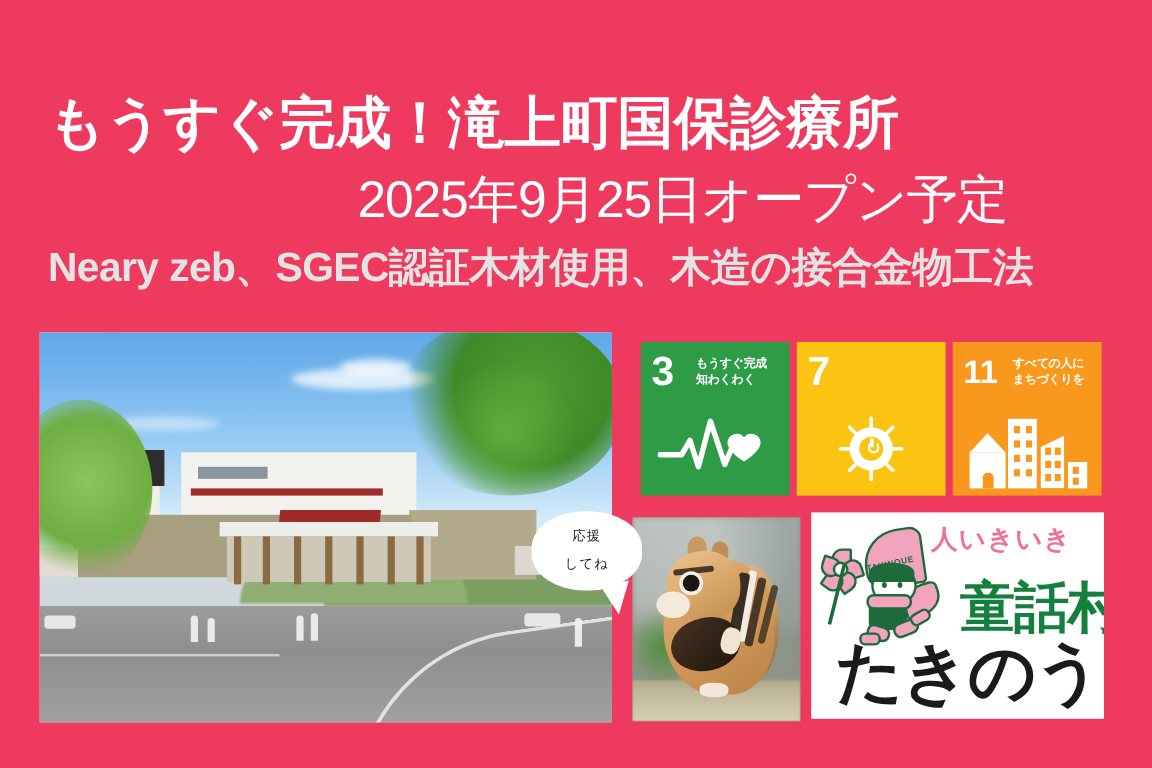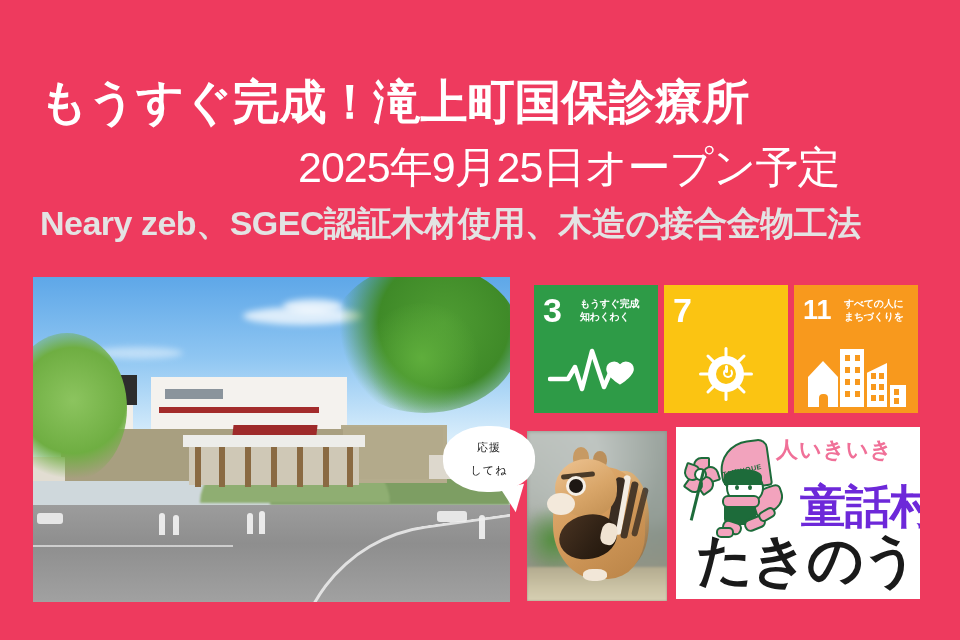--- a/index.html
+++ b/index.html
@@ -150,21 +150,21 @@
   
   .logo{
     position:absolute;left:676px;top:405px;width:244px;height:172px;
     background:#ffffff;overflow:hidden;
   }
   .logo-inner{position:absolute;inset:4px;background:#ffffff;}
   .logo-top1{position:absolute;left:96px;top:4px;font-size:22px;font-weight:700;color:#f07098;
     letter-spacing:1px;white-space:nowrap;}
   .logo-top2{position:absolute;left:112px;top:30px;font-size:22px;font-weight:700;color:#f07098;
     letter-spacing:1px;white-space:nowrap;}
-  .logo-mid{position:absolute;left:120px;top:52px;font-size:46px;font-weight:700;color:#6d28d9;
+  .logo-mid{position:absolute;left:120px;top:52px;font-size:46px;font-weight:700;color:#15803d;
     letter-spacing:-1px;white-space:nowrap;line-height:46px;}
   .logo-bot{position:absolute;left:16px;top:100px;font-size:56px;font-weight:700;color:#1a1a1a;
     letter-spacing:-2px;white-space:nowrap;line-height:58px;}
   
   .mascot{position:absolute;left:10px;top:8px;width:96px;height:96px;}
   .m-hat{position:absolute;left:30px;top:2px;width:46px;height:44px;
     background:#f2a3bd;border:2.5px solid #1d6b3a;
     border-radius:60% 20% 8% 30%;transform:rotate(-8deg);}
   .m-hat-txt{position:absolute;left:32px;top:28px;font-size:7px;font-weight:700;color:#1d6b3a;
     transform:rotate(-12deg);letter-spacing:.5px;}

